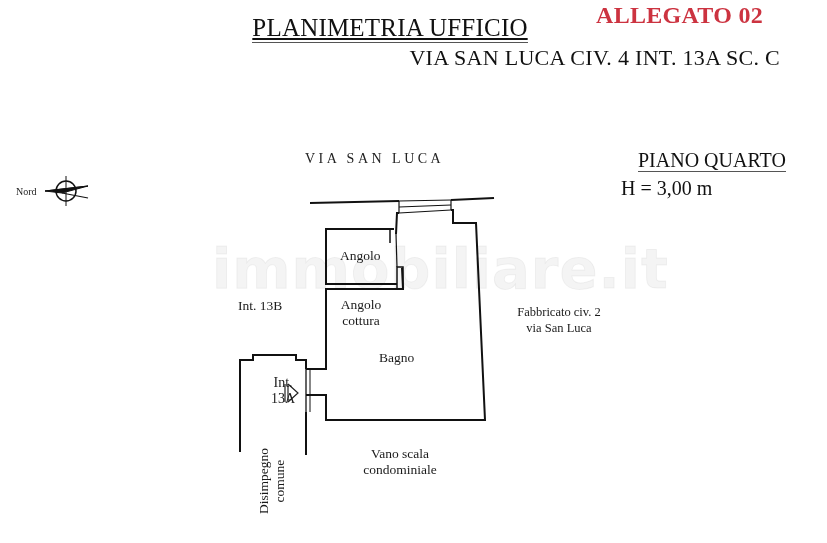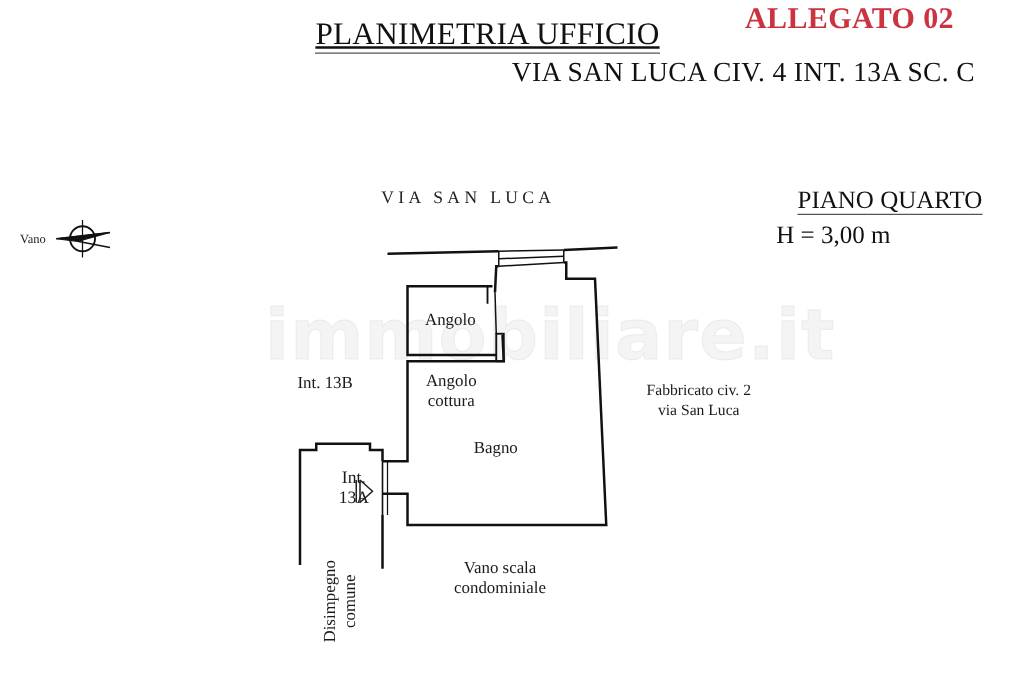--- a/index.html
+++ b/index.html
@@ -68,21 +68,21 @@
     <line x1="66" y1="176" x2="66" y2="206" stroke-width="1"></line>
     <polygon points="45,191 88,186 62,193" fill="#111" stroke-width="1"></polygon>
     <line x1="62" y1="193" x2="88" y2="198" stroke-width="1.2"></line>
     <line x1="45" y1="191" x2="88" y2="186" stroke-width="1.2"></line>
   </g>
 </svg>
 
 <div class="abs street">VIA SAN LUCA</div>
 <div class="abs piano">PIANO QUARTO</div>
 <div class="abs height">H = 3,00 m</div>
-<div class="abs nord-label">Vano</div>
+<div class="abs nord-label">Nord</div>
 
 <div class="abs lbl" style="left:340px; top:248px;">Angolo</div>
 
 <div class="abs lbl" style="left:336px; top:297px; width:50px;">
   <div>Angolo</div>
   <div>cottura</div>
 </div>
 
 <div class="abs lbl" style="left:379px; top:350px;">Bagno</div>
 

